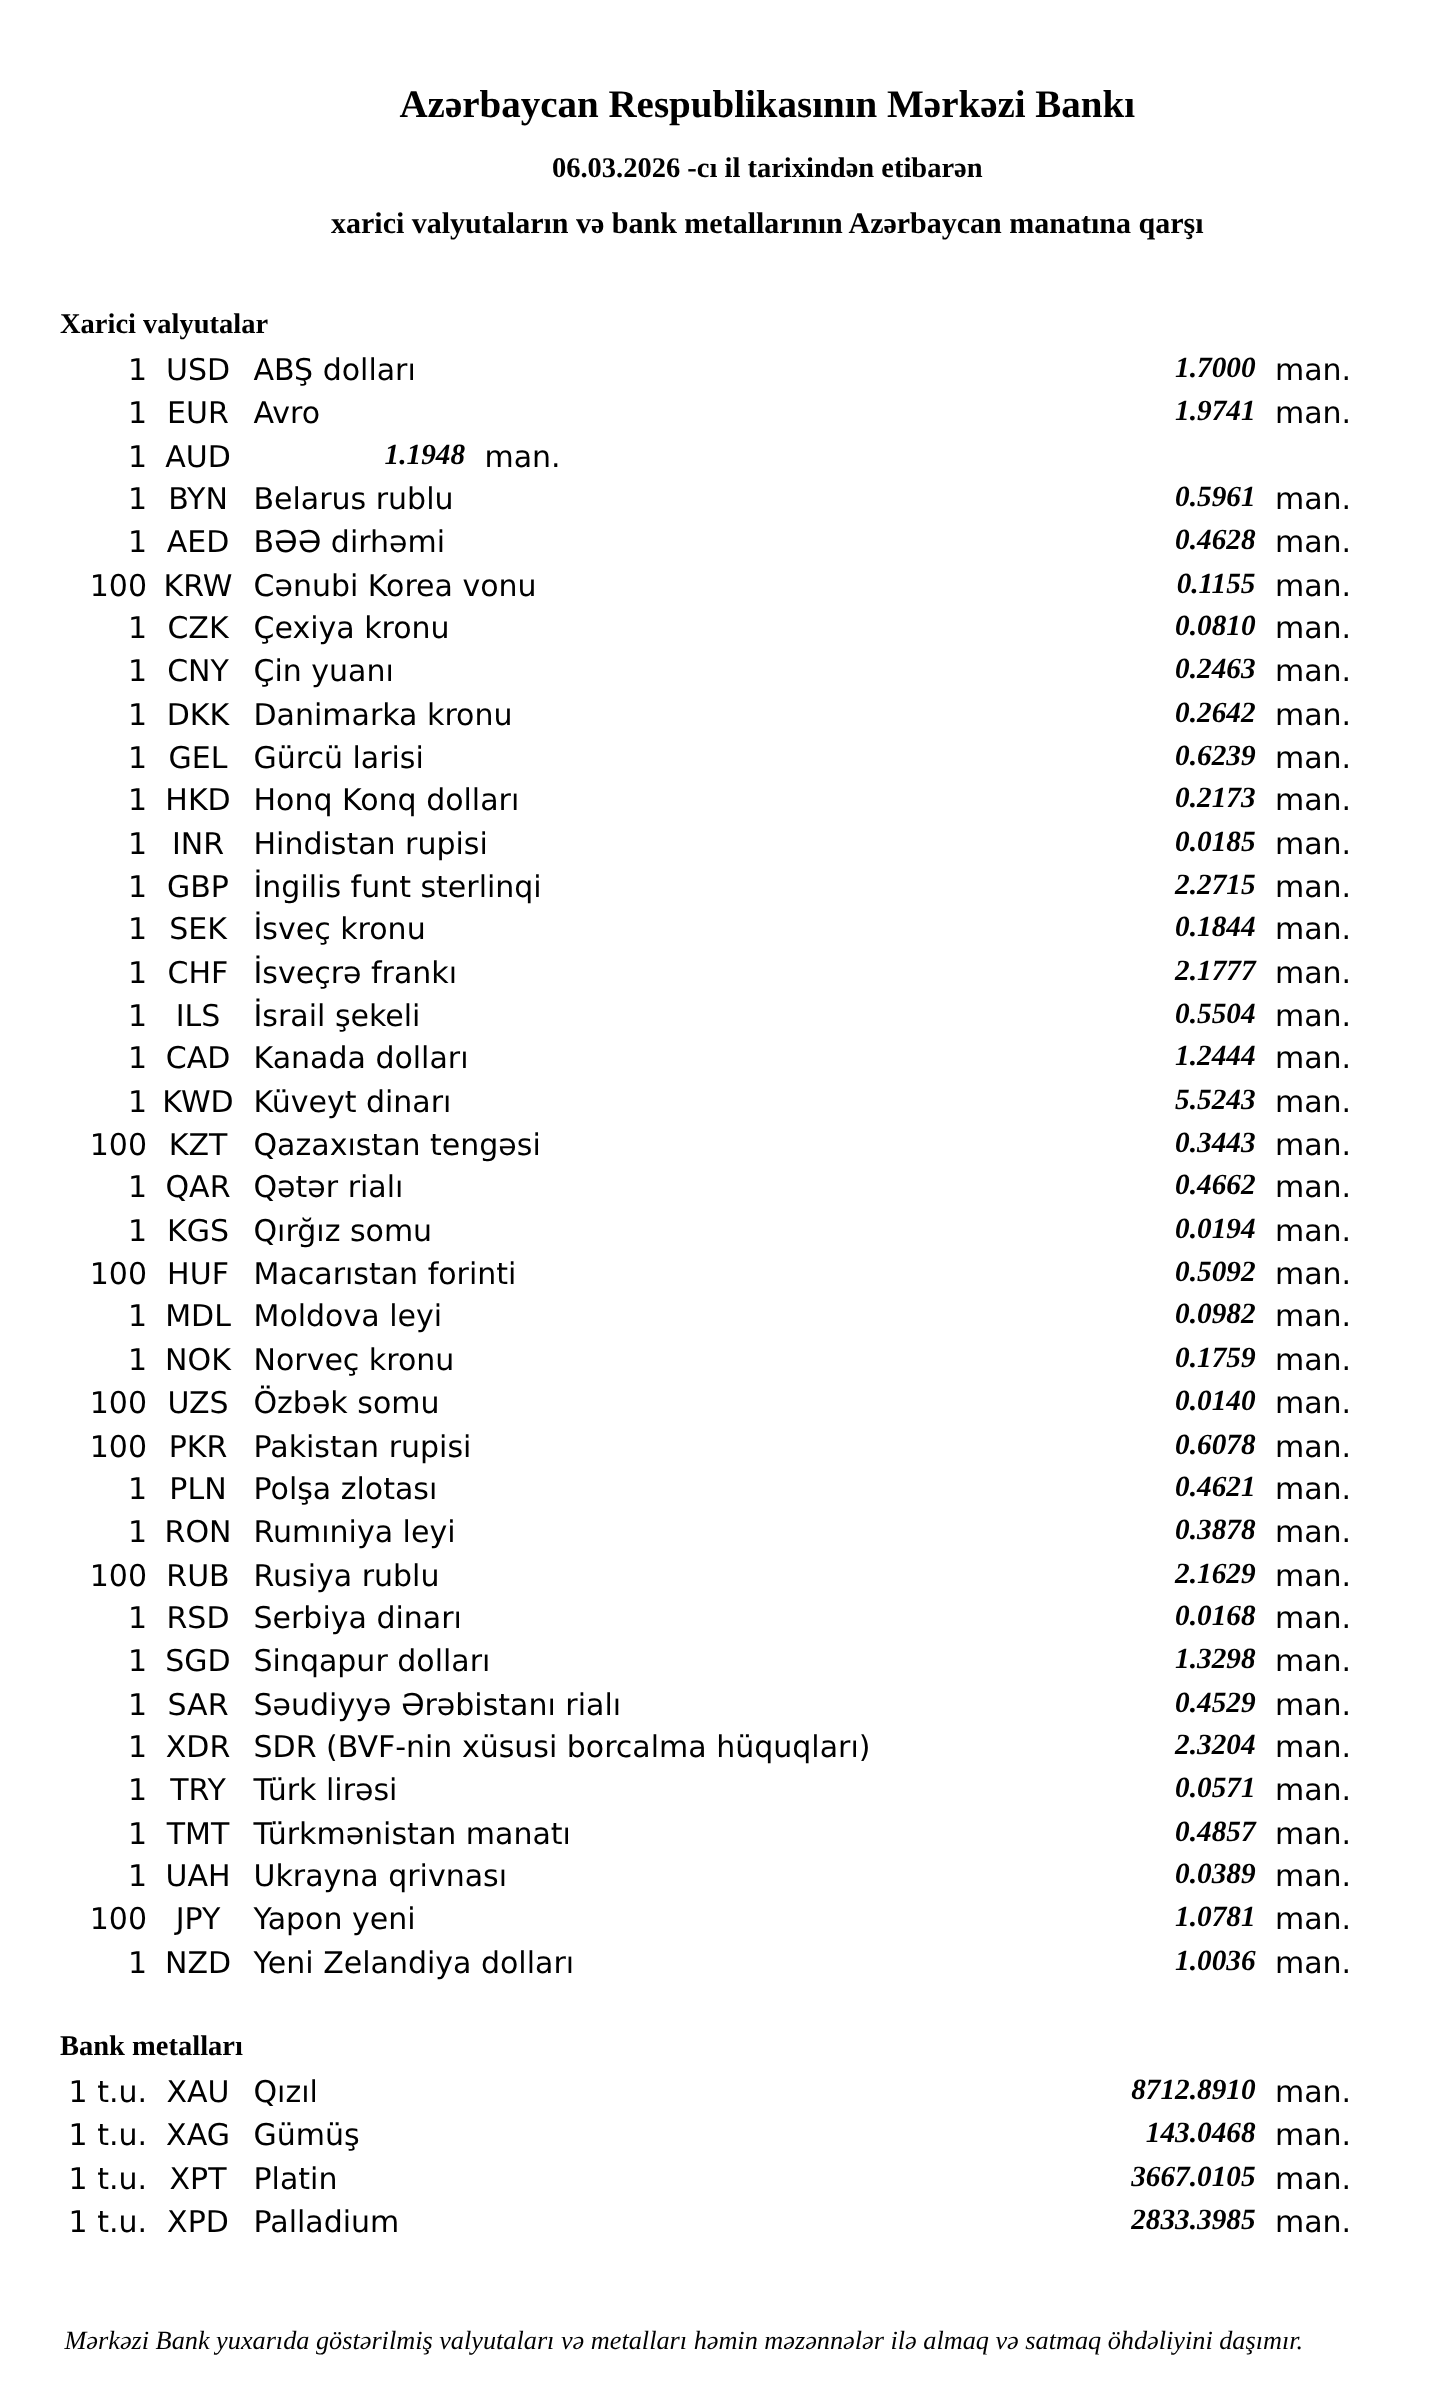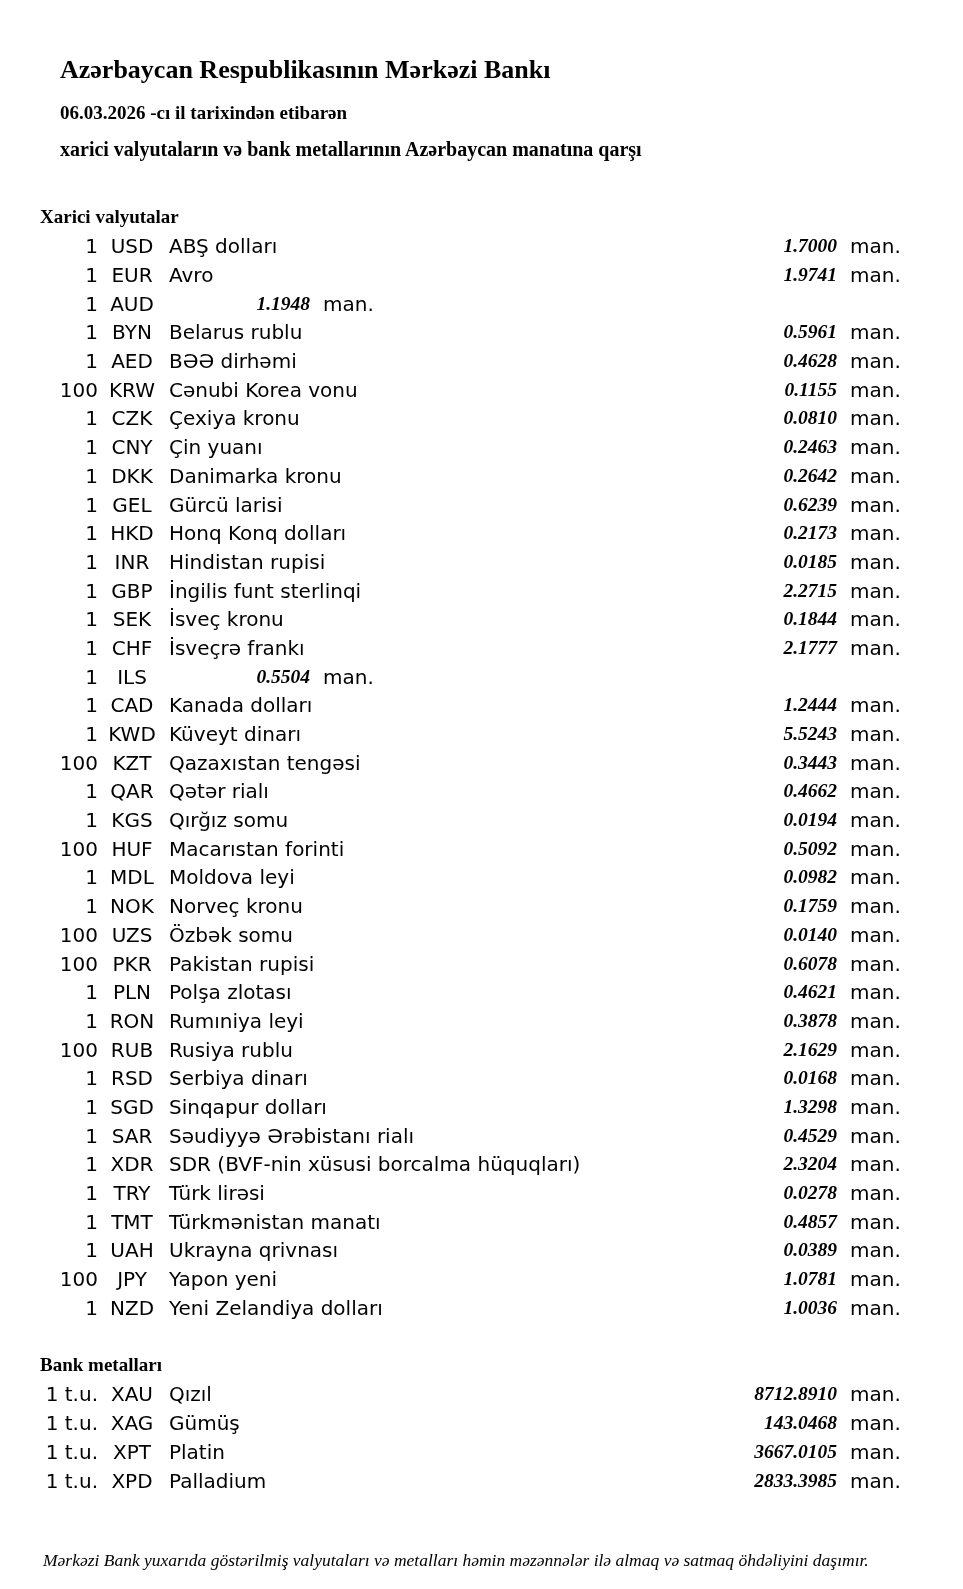--- a/index.html
+++ b/index.html
@@ -2,21 +2,21 @@
 <html><head>
 <meta charset="utf-8">
 <style>
   html, body { margin: 0; padding: 0; }
   body {
     width: 963px; height: 1589px;
     background: #ffffff; color: #000000;
     font-family: "DejaVu Sans", sans-serif;
     overflow: hidden;
   }
-  .header-block { padding-left: 60px; text-align: left; }
+  .header-block { padding-left: 60px; text-align: center; }
   .bank-title {
     margin-top: 54px;
     font-family: "Liberation Serif", serif;
     font-weight: bold; font-size: 26px; line-height: 32px;
   }
   .date-line {
     margin-top: 14px;
     font-family: "Liberation Serif", serif;
     font-weight: bold; font-size: 19px; line-height: 26px;
   }
@@ -166,20 +166,21 @@
     <div class="row">
       <span class="qty">1</span>
       <span class="code">CHF</span>
       <span class="name">İsveçrə frankı</span>
       <span class="rate">2.1777</span>
       <span class="unit">man.</span>
     </div>
     <div class="row">
       <span class="qty">1</span>
       <span class="code">ILS</span>
+      <span class="name">İsrail şekeli</span>
       <span class="rate">0.5504</span>
       <span class="unit">man.</span>
     </div>
     <div class="row">
       <span class="qty">1</span>
       <span class="code">CAD</span>
       <span class="name">Kanada dolları</span>
       <span class="rate">1.2444</span>
       <span class="unit">man.</span>
     </div>
@@ -292,21 +293,21 @@
       <span class="qty">1</span>
       <span class="code">XDR</span>
       <span class="name">SDR (BVF-nin xüsusi borcalma hüquqları)</span>
       <span class="rate">2.3204</span>
       <span class="unit">man.</span>
     </div>
     <div class="row">
       <span class="qty">1</span>
       <span class="code">TRY</span>
       <span class="name">Türk lirəsi</span>
-      <span class="rate">0.0278</span>
+      <span class="rate">0.0571</span>
       <span class="unit">man.</span>
     </div>
     <div class="row">
       <span class="qty">1</span>
       <span class="code">TMT</span>
       <span class="name">Türkmənistan manatı</span>
       <span class="rate">0.4857</span>
       <span class="unit">man.</span>
     </div>
     <div class="row">

